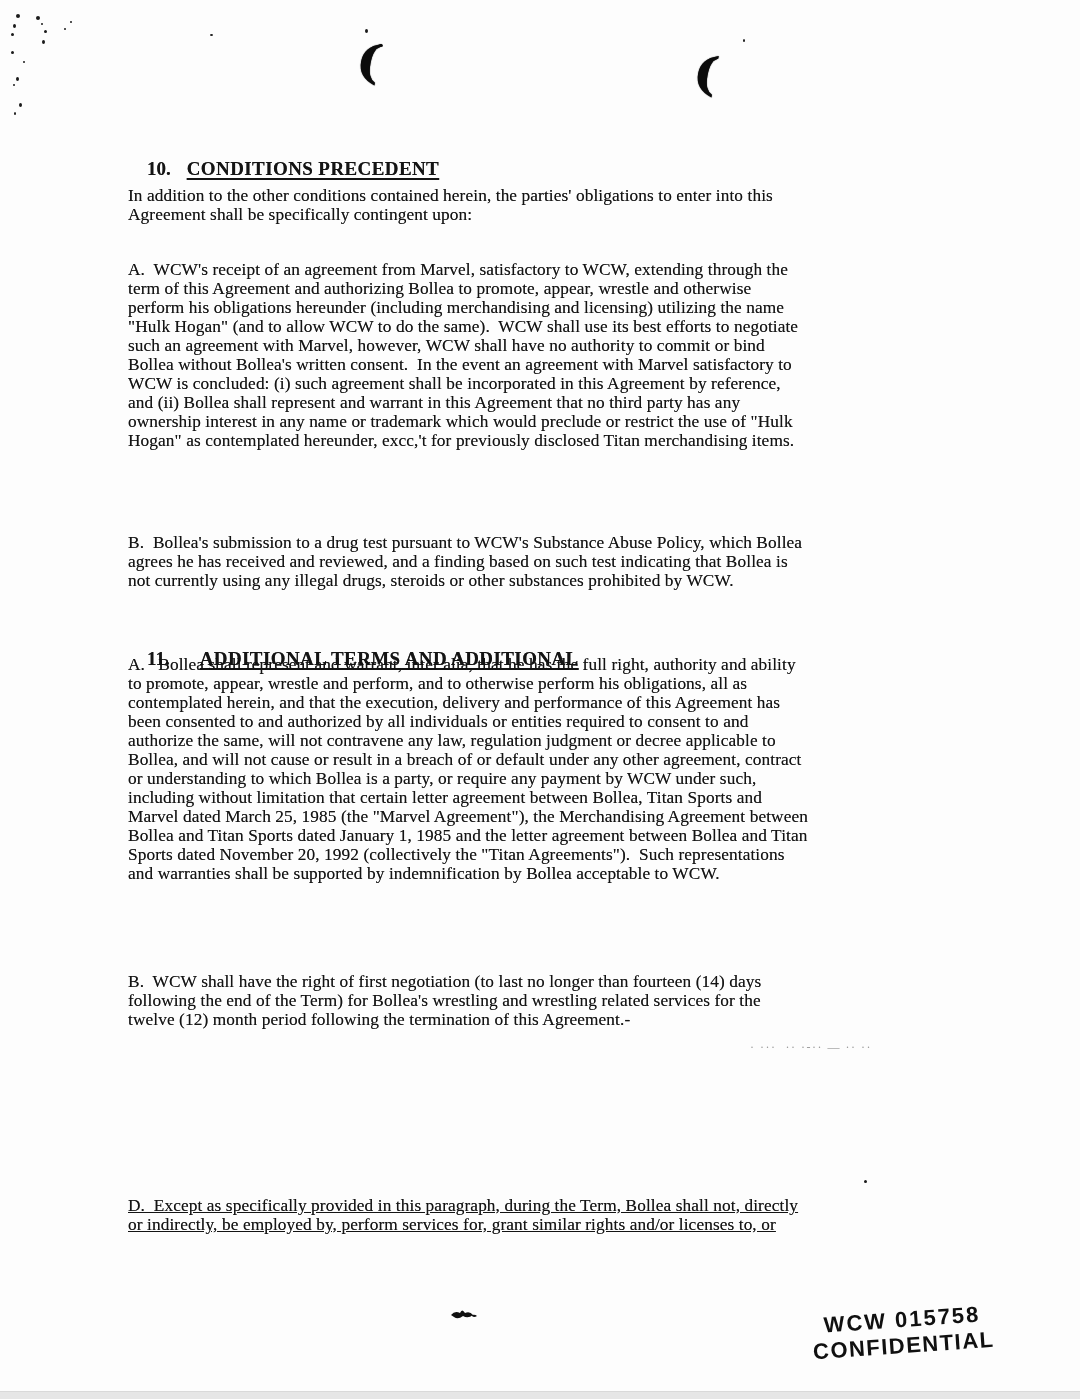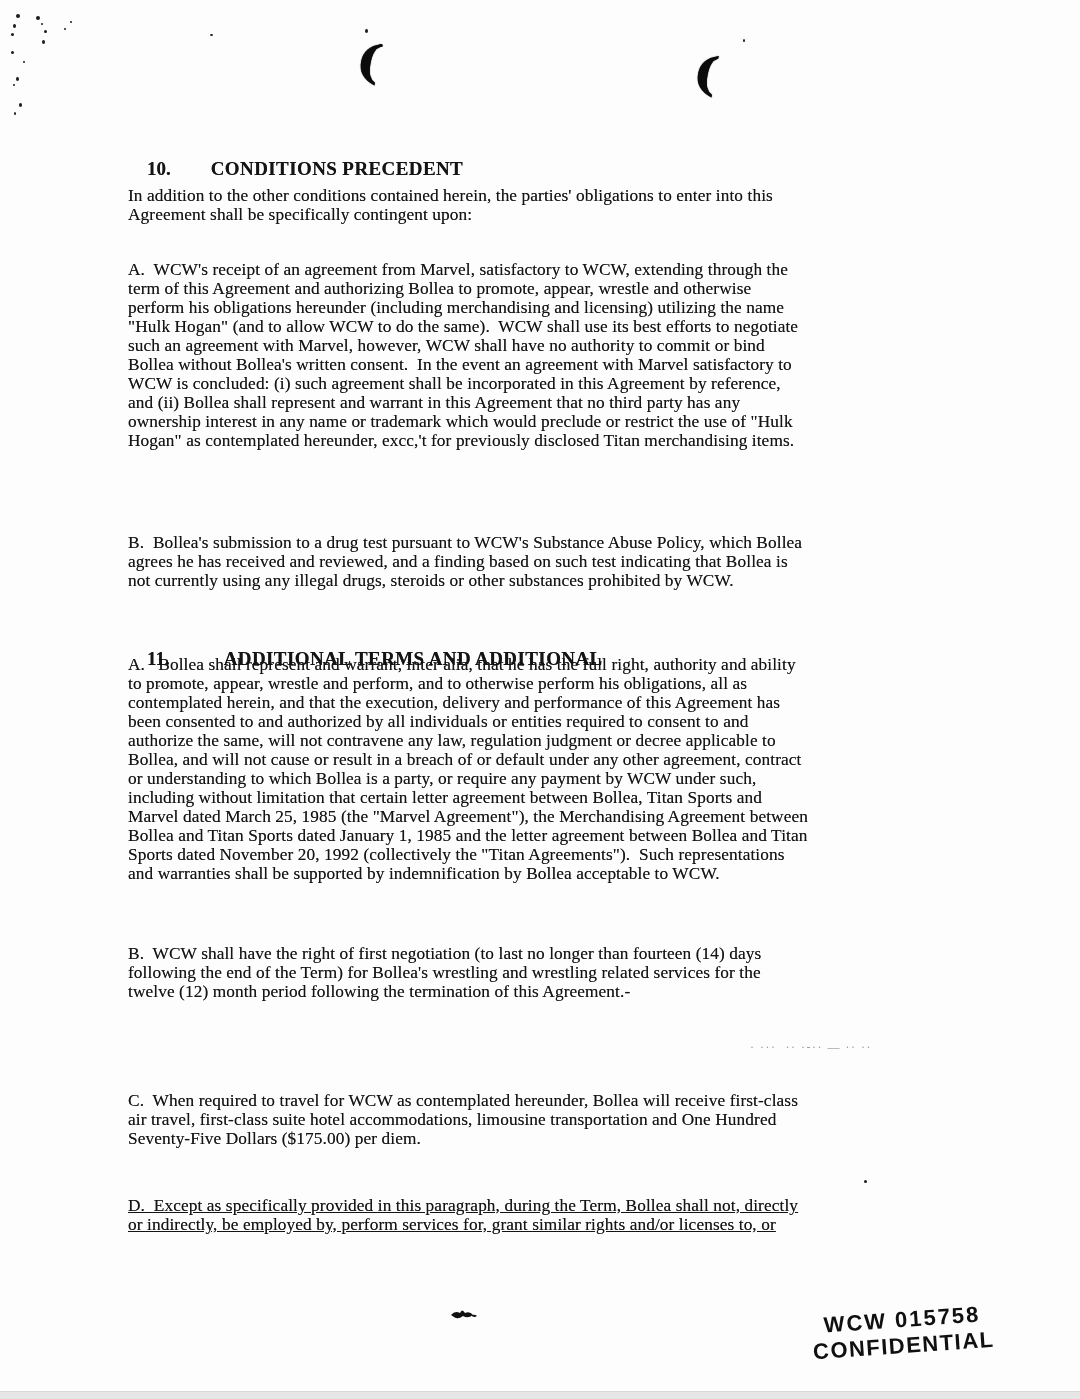--- a/index.html
+++ b/index.html
@@ -25,24 +25,24 @@
   .sec-head{
     position:absolute;
     left:128px;
     font-size:19px;
     font-weight:bold;
     white-space:pre;
     text-shadow:0 0 0.5px rgba(0,0,0,0.6);
   }
   .sec-head .num{display:inline-block;}
   .sec-head .title{
+    text-decoration:underline;
     text-decoration-thickness:2px;
     text-underline-offset:3px;
     letter-spacing:0.4px;
-    margin-left:24px;
   }
   .sec-head .gap10{display:inline-block;width:16px;}
   .sec-head .gap11{display:inline-block;width:30px;}
   .faint-marks{
     color:#8f8f8f;
     font-size:13px;
     letter-spacing:2px;
     font-weight:normal;
     text-decoration:none;
   }
@@ -147,29 +147,26 @@
 been consented to and authorized by all individuals or entities required to consent to and
 authorize the same, will not contravene any law, regulation judgment or decree applicable to
 Bollea, and will not cause or result in a breach of or default under any other agreement, contract
 or understanding to which Bollea is a party, or require any payment by WCW under such,
 including without limitation that certain letter agreement between Bollea, Titan Sports and
 Marvel dated March 25, 1985 (the "Marvel Agreement"), the Merchandising Agreement between
 Bollea and Titan Sports dated January 1, 1985 and the letter agreement between Bollea and Titan
 Sports dated November 20, 1992 (collectively the "Titan Agreements").  Such representations
 and warranties shall be supported by indemnification by Bollea acceptable to WCW.</div>
 
-  <div class="para" style="top:944px;">B.  WCW shall have the right of first negotiation (to last no longer than fourteen (14) days
+  <div class="para" style="top:972px;">B.  WCW shall have the right of first negotiation (to last no longer than fourteen (14) days
 following the end of the Term) for Bollea's wrestling and wrestling related services for the
 twelve (12) month period following the termination of this Agreement.-</div>
 
   <span class="p11b-trail">· ···  ·· ·-·· — ·· ··</span>
 
-  <div class="para" style="top:1091px;">C.  When required to travel for WCW as contemplated hereunder, Bollea will receive first-class
-air travel, first-class suite hotel accommodations, limousine transportation and One Hundred
-Seventy-Five Dollars ($175.00) per diem.</div>
 
   <div class="para" style="top:1196px;text-decoration:underline;">D.  Except as specifically provided in this paragraph, during the Term, Bollea shall not, directly
 or indirectly, be employed by, perform services for, grant similar rights and/or licenses to, or</div>
 
   <span class="ink-blot">
     <svg width="30" height="16" viewBox="0 0 30 16">
       <path d="M3 9 Q7 4 12 7 Q14 2 17 7 Q22 5 25 9 Q20 13 15 10 Q10 14 6 11 Z" fill="#111"></path>
       <path d="M24 9 Q27 8 29 10 Q26 12 24 10 Z" fill="#111"></path>
     </svg>
   </span>

